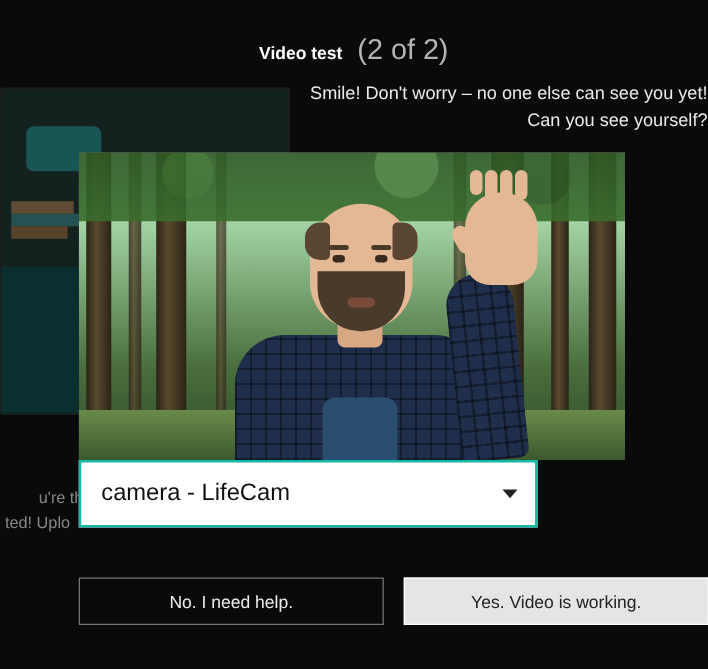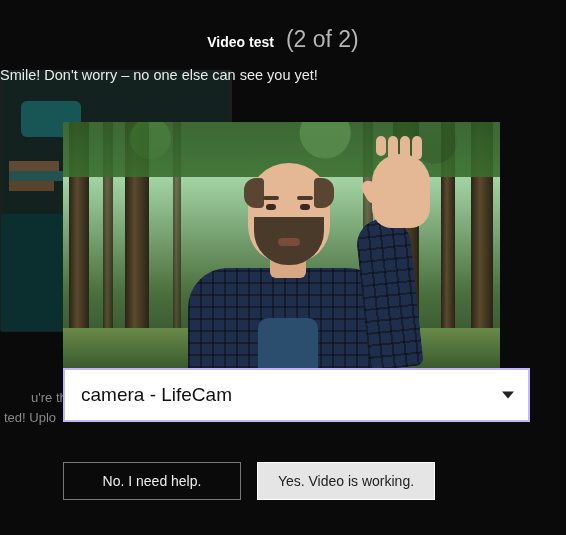--- a/index.html
+++ b/index.html
@@ -7,21 +7,21 @@
   .bg-room .blob1{position:absolute;left:20px;top:30px;width:60px;height:36px;background:#2bb3b3;border-radius:6px}
   .bg-room .blob2{position:absolute;left:8px;top:90px;width:50px;height:10px;background:#c96;}
   .bg-room .blob3{position:absolute;left:8px;top:100px;width:55px;height:10px;background:#4aa;}
   .bg-room .blob4{position:absolute;left:8px;top:110px;width:45px;height:10px;background:#b85;}
   .bg-text{position:absolute;left:0;top:355px;width:230px;color:#bcbcbc;font-size:13px;text-align:center;opacity:.7;line-height:1.5}
   .bg-text .w{font-size:22px;font-weight:600;letter-spacing:3px;color:#ddd}
   .dialog{position:absolute;left:0;top:0;width:566px;height:535px}
   .title-row{display:flex;justify-content:center;align-items:baseline;gap:12px;margin-top:26px}
   .title{font-size:14px;font-weight:600;color:#fff}
   .step{font-size:23px;color:#b5b5b5}
-  .subtitle{text-align:left;font-size:14.5px;color:#eaeaea;margin-top:12px;line-height:1.5}
+  .subtitle{text-align:right;font-size:14.5px;color:#eaeaea;margin-top:12px;line-height:1.5}
   .preview-wrap{position:absolute;left:63px;top:122px;width:437px}
   .preview{width:437px;height:246px;overflow:hidden;position:relative;background:#223}
   
   .forest-sky{position:absolute;inset:0;background:linear-gradient(#cfe9d6 0%,#9fcf9f 25%,#4a6e3d 70%,#2e4a2a 100%)}
   .trunk{position:absolute;top:0;height:100%;background:linear-gradient(90deg,#2a2416,#5a4a2e 40%,#2a2416)}
   .foliage{position:absolute;top:0;left:0;right:0;height:55px;background:radial-gradient(circle at 20% 30%,#3a6e2e 0 20px,transparent 21px),radial-gradient(circle at 60% 20%,#4a7e3e 0 25px,transparent 26px),radial-gradient(circle at 85% 35%,#2e5a24 0 22px,transparent 23px),linear-gradient(#2e5a24,#3a6e2e);opacity:.9}
   .ground{position:absolute;bottom:0;left:0;right:0;height:40px;background:linear-gradient(#6a8a4a,#3a5a2e)}
   
   .person{position:absolute;left:95px;bottom:0;width:260px;height:210px}
   .torso{position:absolute;bottom:0;left:30px;width:200px;height:100px;background:#1f2e4a;background-image:
@@ -41,25 +41,25 @@
   .browR{position:absolute;bottom:168px;left:139px;width:16px;height:4px;background:#4a3a2a;border-radius:2px}
   .arm{position:absolute;bottom:0;right:-6px;width:54px;height:150px;background:#1f2e4a;background-image:
      repeating-linear-gradient(0deg,rgba(0,0,0,.35) 0 2px,transparent 2px 12px),
      repeating-linear-gradient(90deg,rgba(0,0,0,.35) 0 2px,transparent 2px 12px);
      border-radius:26px 26px 8px 8px;transform:rotate(-6deg);transform-origin:bottom center}
   .hand{position:absolute;bottom:140px;right:-12px;width:58px;height:74px;background:#e4b894;border-radius:28px 28px 20px 20px}
   .finger{position:absolute;top:-18px;width:10px;height:26px;background:#e4b894;border-radius:5px}
   .f1{left:4px;height:20px}.f2{left:16px;height:26px}.f3{left:28px;height:28px}.f4{left:40px;height:24px}
   .thumb{position:absolute;left:-8px;top:26px;width:14px;height:24px;background:#e4b894;border-radius:7px;transform:rotate(-30deg)}
   
-  .select-wrap{position:relative;margin-top:0;width:467px;height:54px;background:#fff;border:2px solid #c4b5fd;box-sizing:border-box;display:flex;align-items:center;padding:0 16px;cursor:pointer}
+  .select-wrap{position:relative;margin-top:0;width:367px;height:54px;background:#fff;border:2px solid #14b8a6;box-sizing:border-box;display:flex;align-items:center;padding:0 16px;cursor:pointer}
   .select-label{color:#111;font-size:19px}
   .select-caret{position:absolute;right:14px;top:50%;transform:translateY(-50%);width:0;height:0;border-left:6px solid transparent;border-right:6px solid transparent;border-top:7px solid #222}
   
-  .btn-row{position:absolute;left:63px;top:462px;width:372px;display:flex;gap:16px}
+  .btn-row{position:absolute;left:63px;top:462px;width:504px;display:flex;gap:16px}
   .btn{flex:1;height:38px;display:flex;align-items:center;justify-content:center;font-size:14px;border:1px solid #777;box-sizing:border-box;cursor:pointer}
   .btn-no{background:transparent;color:#eee}
   .btn-yes{background:#e5e5e5;color:#222;border-color:#fff}
 </style>
 </head>
 <body>
 
 <div class="bg-room">
   <div class="blob1"></div>
     <div class="blob2"></div>
@@ -74,20 +74,21 @@
 
 <div class="dialog">
 
   <div class="title-row">
     <span class="title">Video test</span>
     <span class="step">(2 of 2)</span>
   </div>
 
   <div class="subtitle">
     <div>Smile! Don't worry – no one else can see you yet!</div>
+    <div>Can you see yourself?</div>
   </div>
 
   <div class="preview-wrap">
 
     <div class="preview">
       <div class="forest-sky"></div>
       <div class="trunk" style="left:6px;width:20px"></div>
       <div class="trunk" style="left:40px;width:10px;opacity:.8"></div>
       <div class="trunk" style="left:62px;width:24px"></div>
       <div class="trunk" style="left:110px;width:8px;opacity:.7"></div>

